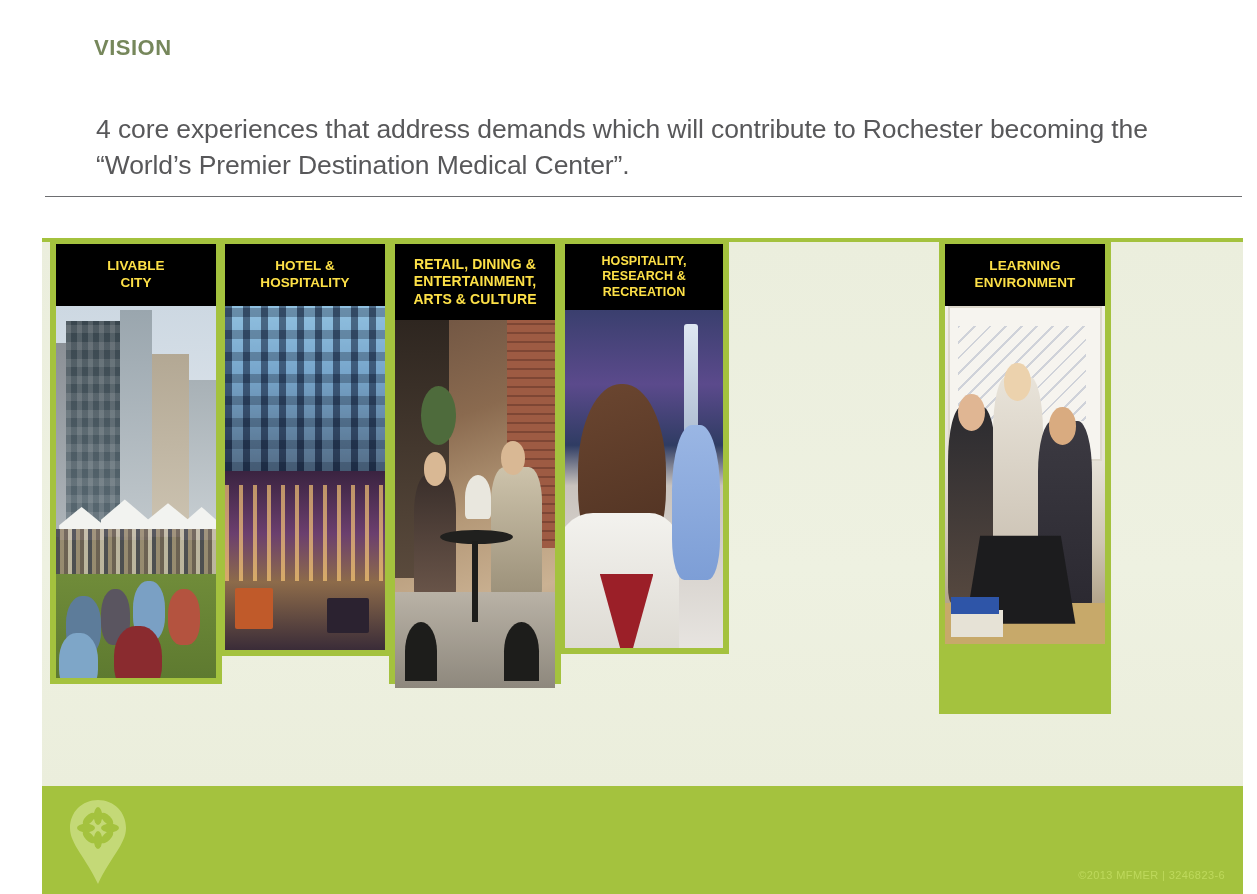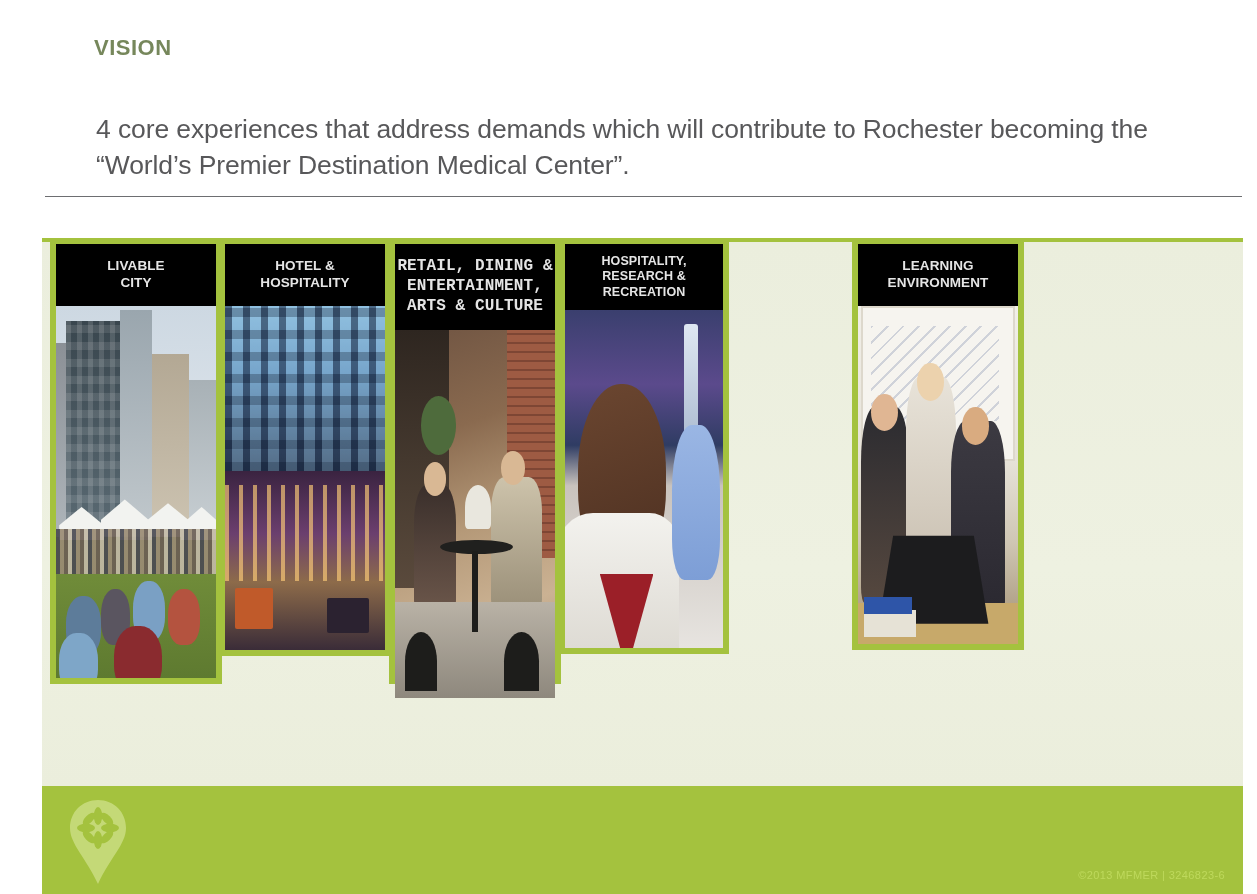--- a/index.html
+++ b/index.html
@@ -67,21 +67,21 @@
   .column {
     position: absolute;
     top: 0;
     background: #a4c23e;
     padding: 6px;
     box-sizing: border-box;
   }
   .col-header {
     width: 100%;
     background: #000000;
-    color: #e5e5e5;
+    color: #fde047;
     text-align: center;
     font-weight: bold;
     font-size: 13.5px;
     line-height: 1.24;
     letter-spacing: 0.1px;
     font-family: "Liberation Sans", sans-serif;
     display: flex;
     flex-direction: column;
     align-items: center;
     justify-content: center;
@@ -253,21 +253,21 @@
           <div class="ht-glassgrid"></div>
         <div class="ht-bot"></div>
           <div class="ht-lights"></div>
         <div class="ph" style="left:6%; bottom:6%; width:24%; height:12%; background:#c05a2a; border-radius:2px;"></div>
         <div class="ph" style="left:64%; bottom:5%; width:26%; height:10%; background:#2b2230; border-radius:2px;"></div>
       </div>
     </div>
   </div>
 
   <div class="column" style="left:347px; width:172px; height:446px;">
-    <div class="col-header" style="height:86px; font-size:16px;font-family:Liberation Mono, monospace;">
+    <div class="col-header" style="height:76px; font-size:14px;">
       <span>RETAIL, DINING &amp;</span>
       <span>ENTERTAINMENT,</span>
       <span>ARTS &amp; CULTURE</span>
     </div>
     <div class="col-photo" style="height:368px;">
       <div class="photo-base">
         <div class="rd-bg"></div>
           <div class="rd-brick"></div>
           <div class="rd-wall"></div>
         <div class="ph" style="left:16%; top:18%; width:22%; height:16%; background:#4e6b3c; border-radius:50%;"></div>
@@ -297,21 +297,21 @@
         <div class="cr-tube"></div>
         <div class="cr-face"></div>
         <div class="cr-coat"></div>
         <div class="cr-collar"></div>
         <div class="cr-glove"></div>
       </div>
     </div>
   </div>
 
 
-  <div class="column" style="left:810px; width:172px; height:412px;">
+  <div class="column" style="left:897px; width:172px; height:476px;">
     <div class="col-header" style="height:62px;">
       <span>LEARNING</span>
       <span>ENVIRONMENT</span>
     </div>
     <div class="col-photo" style="height:338px;">
       <div class="photo-base">
         <div class="le-bg"></div>
         <div class="le-board"></div>
           <div class="le-scribble"></div>
         <div class="le-p1"></div>

